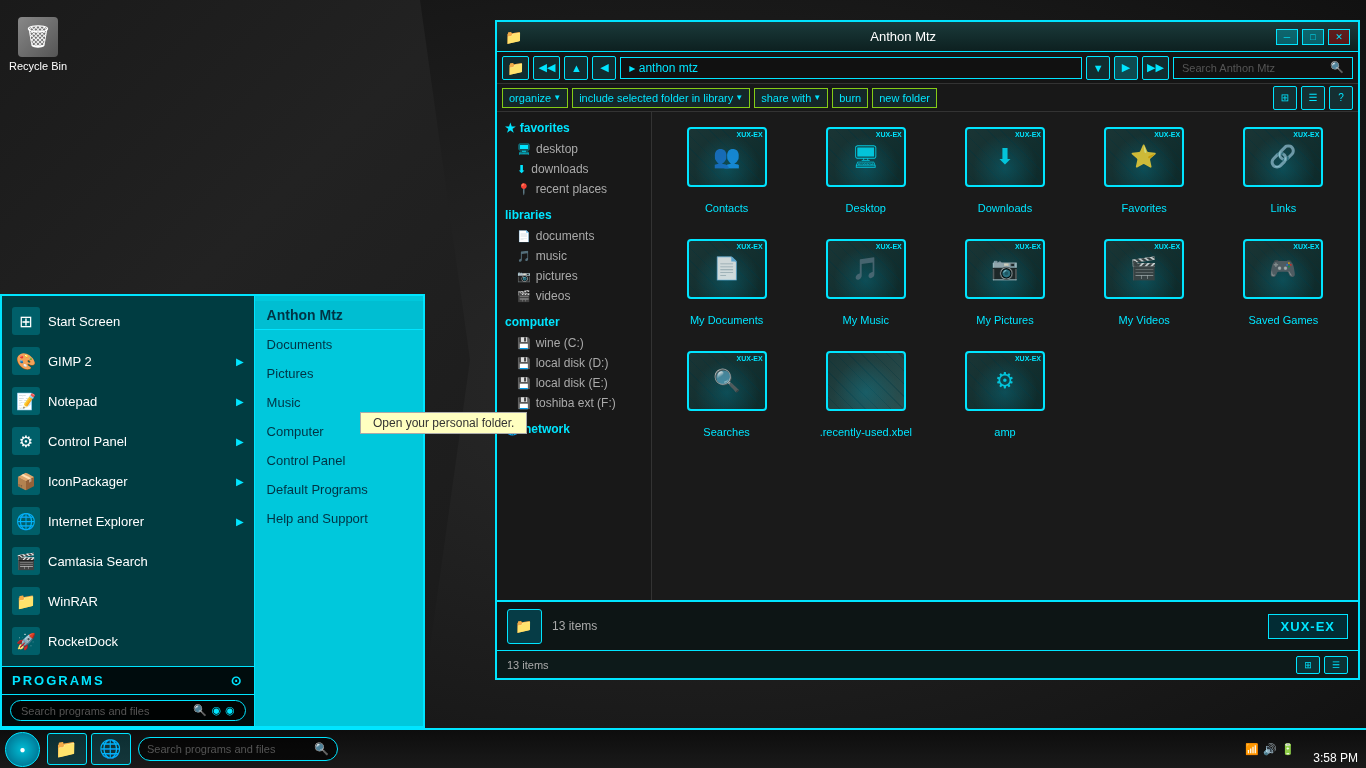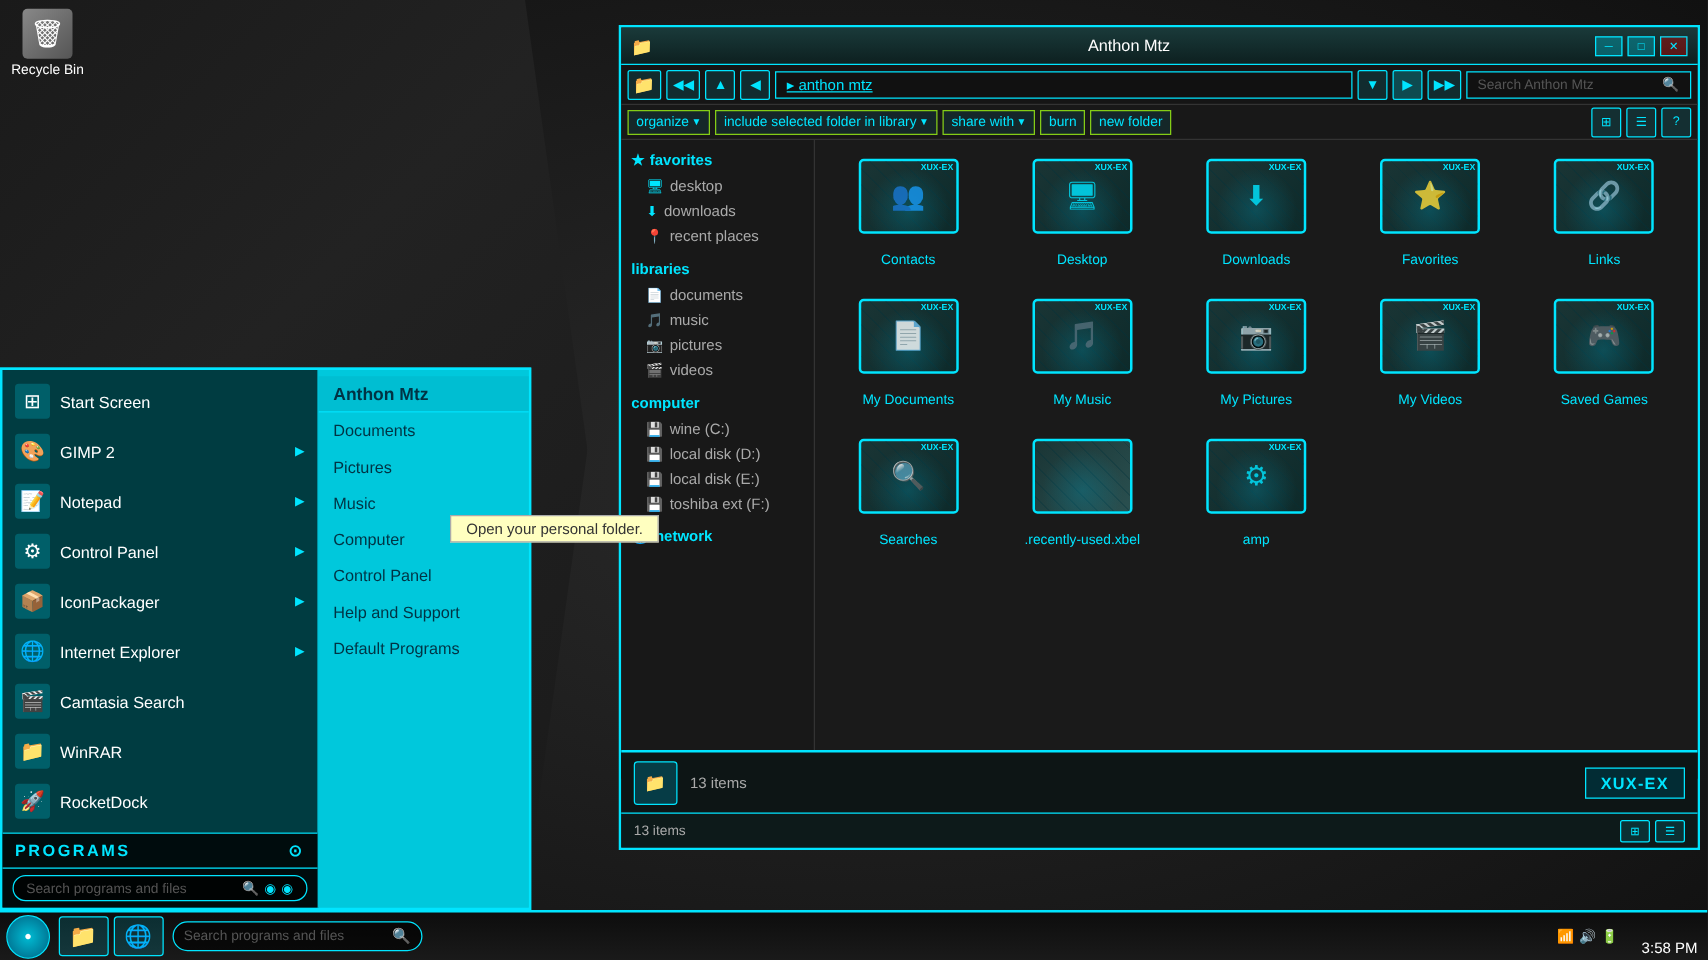--- a/index.html
+++ b/index.html
@@ -26,21 +26,21 @@
       top: 0; left: 0;
       width: 470px;
       height: 720px;
       background: linear-gradient(135deg, #1a1a1a 0%, #222 40%, #1a1a1a 100%);
       clip-path: polygon(0 0, 420px 0, 470px 50%, 420px 100%, 0 100%);
     }
 
     
     .desktop-icon {
       position: absolute;
-      top: 7px; left: 3px;
+      top: 17px; left: 3px;
       display: flex;
       flex-direction: column;
       align-items: center;
       width: 70px;
       cursor: pointer;
       color: white;
       font-size: 11px;
       text-align: center;
     }
     .desktop-icon .icon-img {
@@ -296,21 +296,20 @@
     .address-bar {
       flex: 1;
       height: 22px;
       background: #111;
       border: 1px solid #00e5ff;
       color: #00e5ff;
       font-size: 12px;
       padding: 0 8px;
       display: flex;
       align-items: center;
-      text-decoration: underline;
     }
     .search-bar {
       width: 180px;
       height: 22px;
       background: #111;
       border: 1px solid #00e5ff;
       color: #aaa;
       font-size: 11px;
       padding: 0 8px;
       display: flex;
@@ -879,22 +878,22 @@
     </div>
   </div>
 
   <div class="start-right">
     <div class="start-right-header">Anthon Mtz</div>
     <div class="start-right-item">Documents</div>
     <div class="start-right-item">Pictures</div>
     <div class="start-right-item">Music</div>
     <div class="start-right-item">Computer</div>
     <div class="start-right-item">Control Panel</div>
+    <div class="start-right-item">Default Programs</div>
     <div class="start-right-item">Help and Support</div>
-    <div class="start-right-item">Default Programs</div>
   </div>
 </div>
 
 <div class="tooltip-box">
   <span>Open your personal folder.</span>
 </div>
 
 <div class="taskbar">
   <div class="taskbar-start">
     <span style="font-size:10px">●</span>

